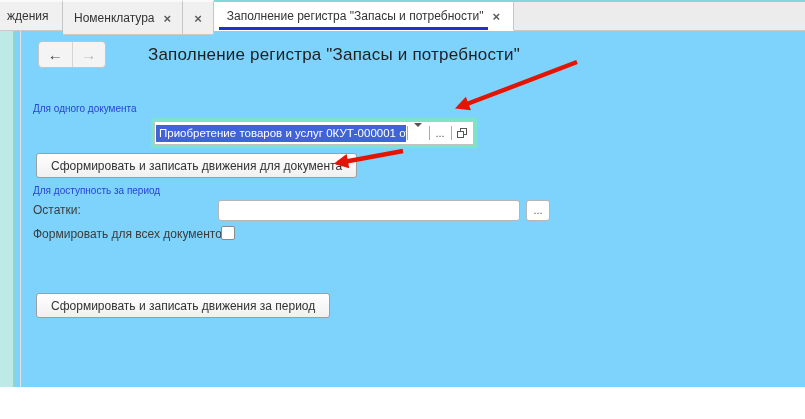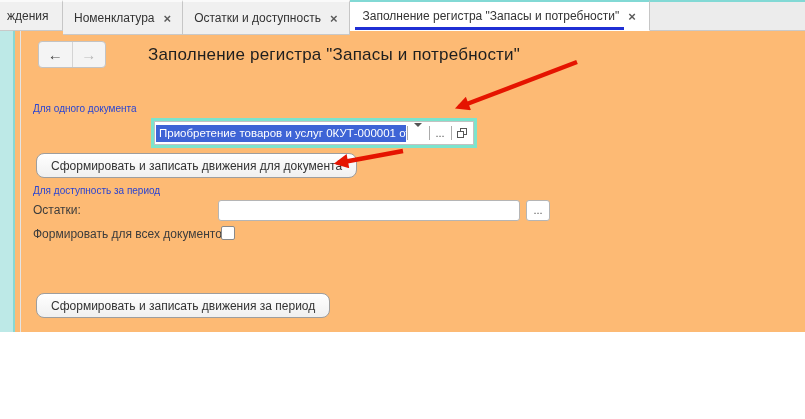--- a/index.html
+++ b/index.html
@@ -1,19 +1,19 @@
 <!DOCTYPE html>
 <html><head>
 <meta charset="utf-8">
 <style>
   * { margin:0; padding:0; box-sizing:border-box; }
   body { background:#fff; }
   .screen {
-    position:relative; width:805px; height:332px; overflow:hidden;
-    background:#fdba74; font-family:"Liberation Sans","DejaVu Sans",sans-serif;
+    position:relative; width:805px; height:387px; overflow:hidden;
+    background:#7dd3fc; font-family:"Liberation Sans","DejaVu Sans",sans-serif;
   }
   
   .tabbar { position:absolute; left:0; top:0; right:0; height:31px; display:flex; background:#ededed; }
   .tab {
     display:flex; align-items:center; gap:9px; padding:16px 11px;
     font-size:12px; color:#333; background:#f0f0f0;
     border-right:1px solid #c6c6c6; border-bottom:1px solid #c9c9c9;
     border-top:2px solid #fafafa; white-space:nowrap; overflow:hidden; cursor:default;
   }
   .tab--first { width:63px; padding:0 7px; }
@@ -54,21 +54,21 @@
                 white-space:nowrap; overflow:hidden; width:100%; }
   .fbtn { width:22px; display:flex; align-items:center; justify-content:center;
           position:relative; color:#555; font-size:11px; cursor:pointer; background:#fff; }
   .fbtn::before { content:""; position:absolute; left:0; top:4px; bottom:4px; width:1px; background:#ababab; }
   .combo { display:inline-block; width:9px; }
   .combo .bar { border-top:1px solid #555; margin-bottom:2px; }
   .combo .tri { width:0; height:0; margin:0 auto;
                 border-left:4px solid transparent; border-right:4px solid transparent; border-top:4px solid #555; }
   
   .action { position:absolute; height:25px; padding:0 14px; font-size:12px; color:#333;
-            background:linear-gradient(#ffffff,#f0f0f0); border:1px solid #9e9e9e; border-radius:8px;
+            background:linear-gradient(#ffffff,#f0f0f0); border:1px solid #9e9e9e; border-radius:3px;
             font-family:inherit; cursor:pointer; }
   .btn1 { left:36px; top:153px; } .btn2 { left:36px; top:245px;margin-top:48px; }
   .inp-period { position:absolute; left:218px; top:200px; width:302px; height:21px;
                 border:1px solid #b5b5b5; border-radius:3px; font-size:12px; padding:0 5px;
                 font-family:inherit; color:#333; }
   .btn-dots { position:absolute; left:526px; top:200px; width:24px; height:21px;
               border:1px solid #b5b5b5; border-radius:3px; background:#fff; color:#555;
               font-size:11px; font-family:inherit; cursor:pointer; line-height:15px; }
   .checkbox { position:absolute; left:221px; top:226px; width:14px; height:14px;
               border:1px solid #8a8a8a; border-radius:2px; background:#fff; cursor:pointer; }
@@ -82,21 +82,20 @@
 
   <div class="tabbar">
     <div class="tab tab--first">
       <span>ждения</span>
     </div>
     <div class="tab">
       <span>Номенклатура</span>
       <span class="x">×</span>
     </div>
     <div class="tab">
-      <span>Остатки и доступность</span>
       <span class="x">×</span>
     </div>
     <div class="tab tab--active">
       <span>Заполнение регистра "Запасы и потребности"</span>
       <span class="x">×</span>
     </div>
     <div class="tab-filler"></div>
   </div>
 
   <div class="strip"></div>

